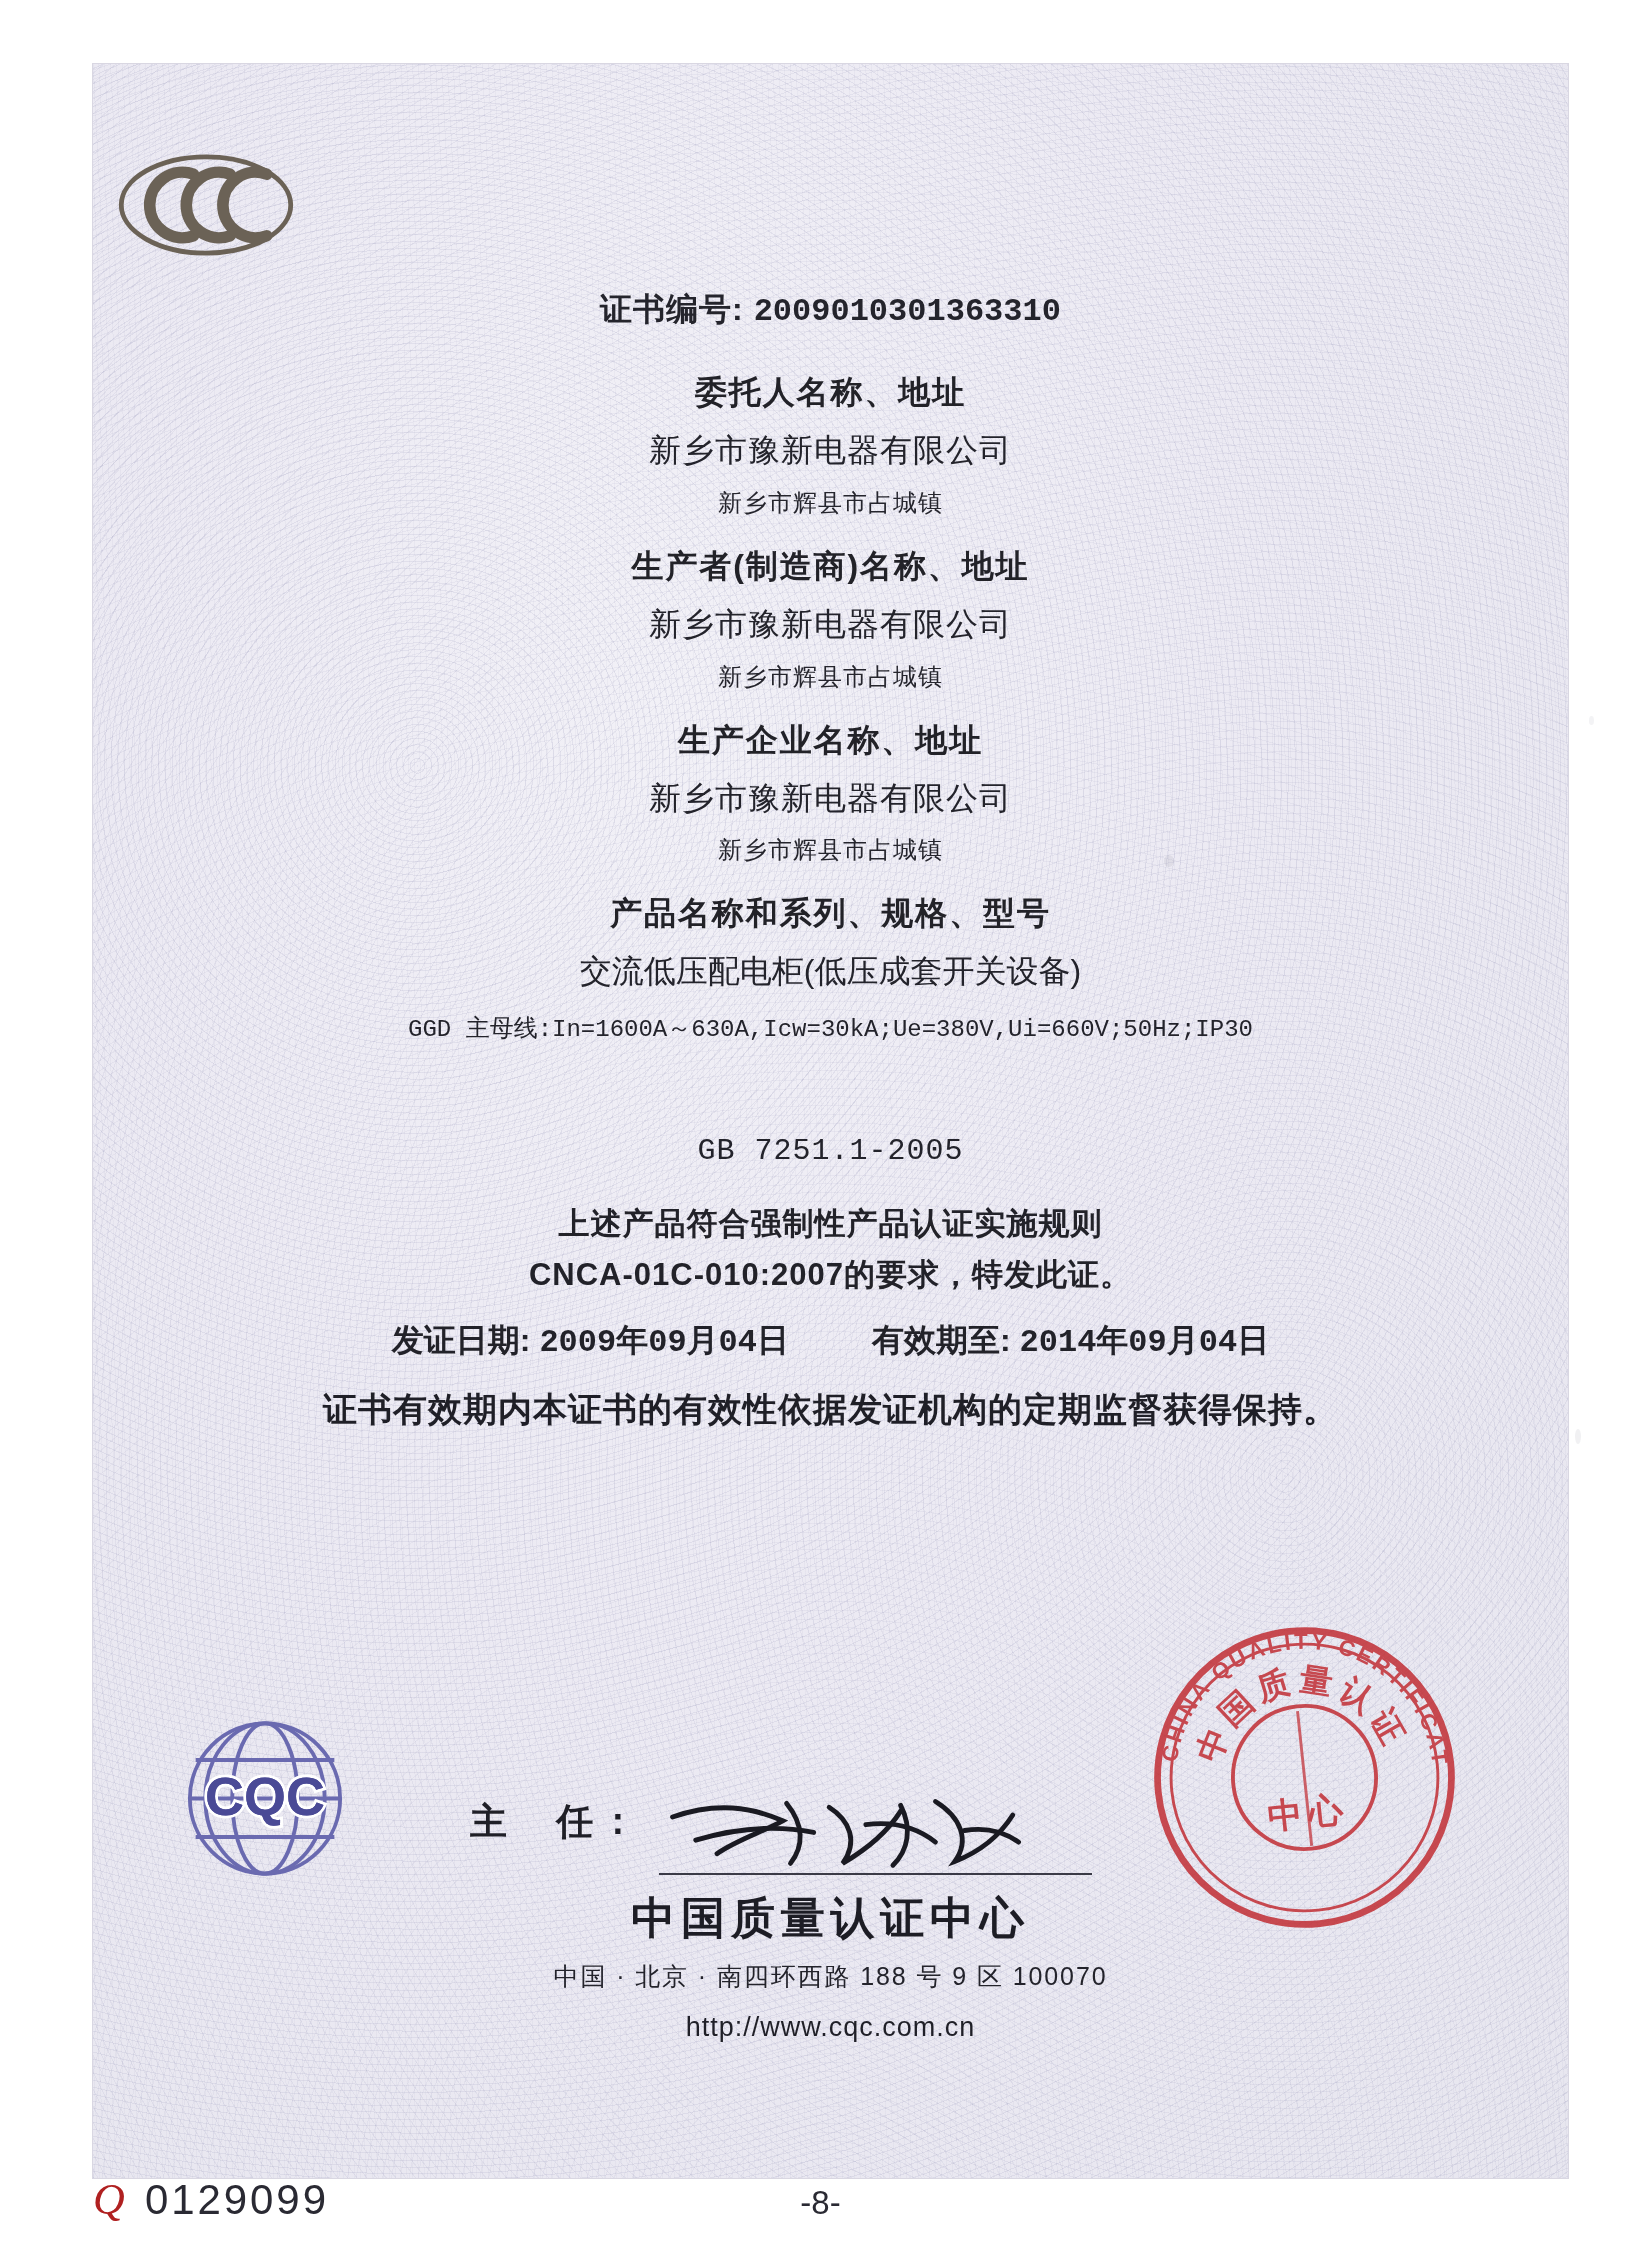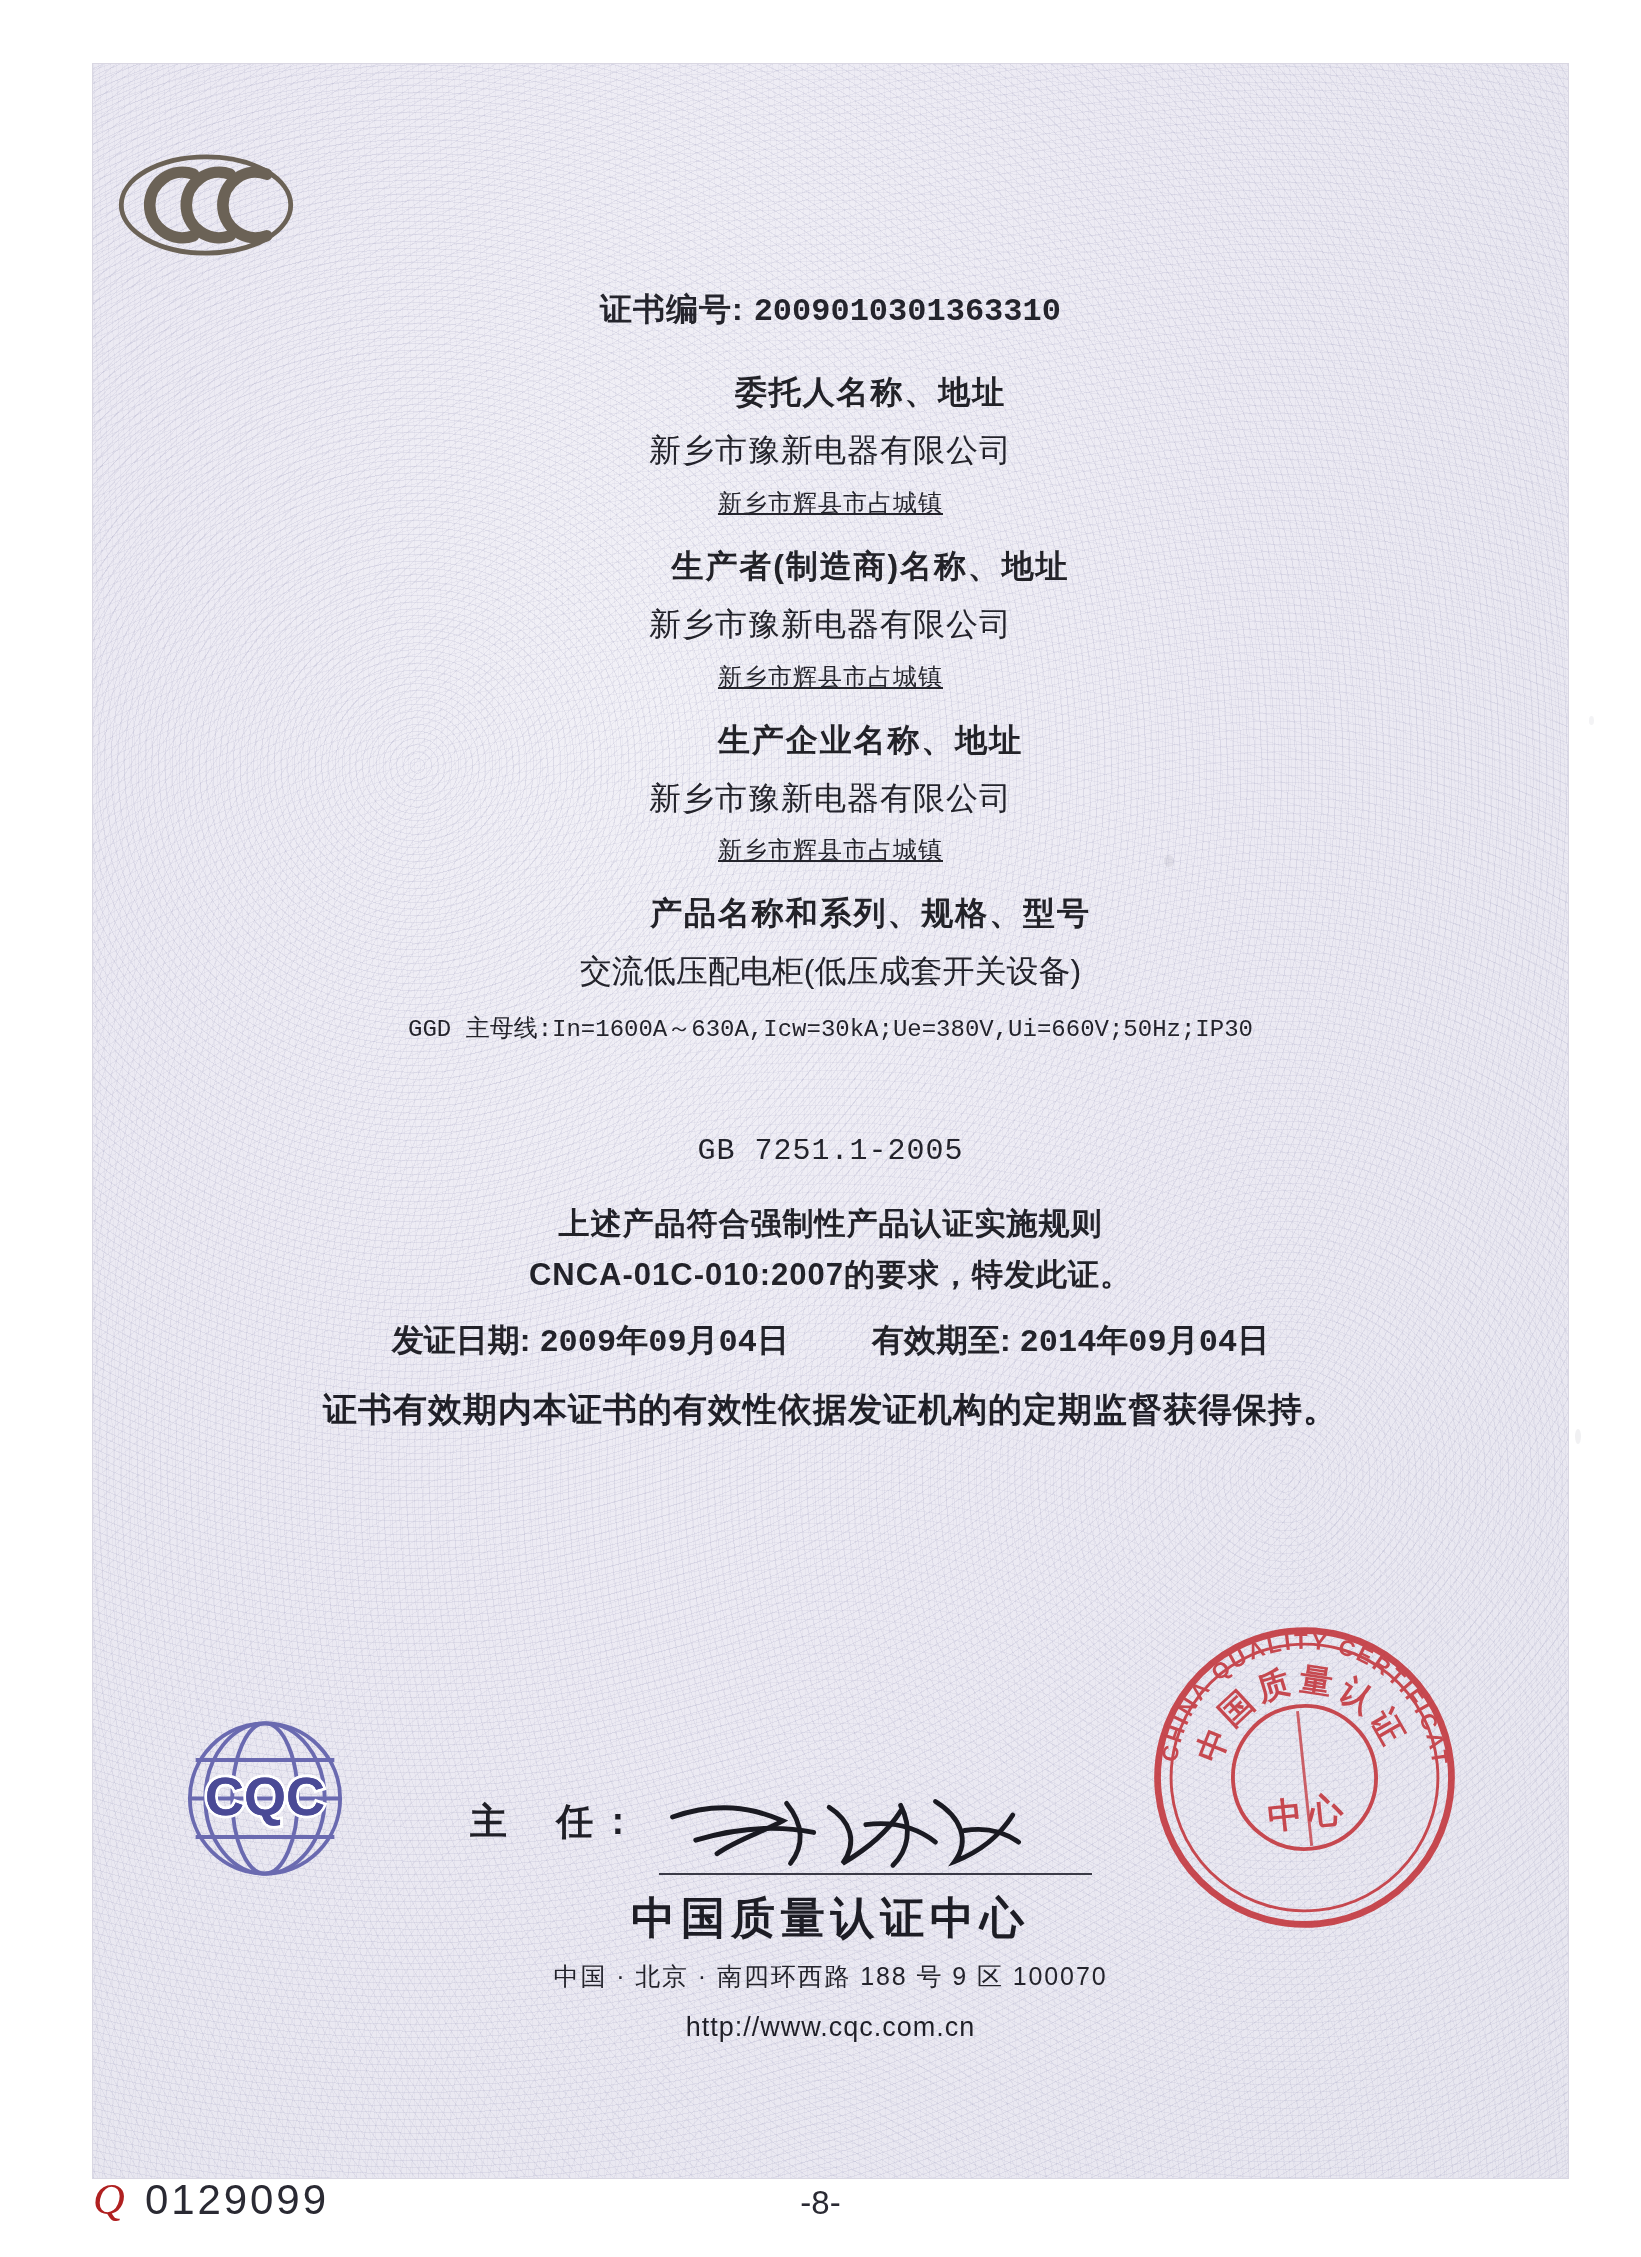--- a/index.html
+++ b/index.html
@@ -114,36 +114,34 @@
     letter-spacing: 0px;
   }
 
   .sec-head {
     position: absolute; left: 0;
     font-family: "Liberation Sans", sans-serif;
     font-weight: bold;
     font-size: 32px;
     letter-spacing: 1.9px;
     color: #222228;
-    margin-left: 40px;
   }
   .sec-body-1 {
     position: absolute; left: 0;
     font-family: "Liberation Sans", sans-serif;
     font-size: 32px;
     letter-spacing: 1px;
     color: #23232b;
   }
   .sec-body-2 {
     position: absolute; left: 0;
     font-family: "Liberation Sans", sans-serif;
     font-size: 24px;
     letter-spacing: 1px;
     color: #25252d;
-    text-decoration: underline;
   }
 
   .h1 { top: 307px; }
   .b1 { top: 365px; }
   .b1b{ top: 423px; }
 
   .h2 { top: 481px; }
   .b2 { top: 539px; }
   .b2b{ top: 597px; }
 

